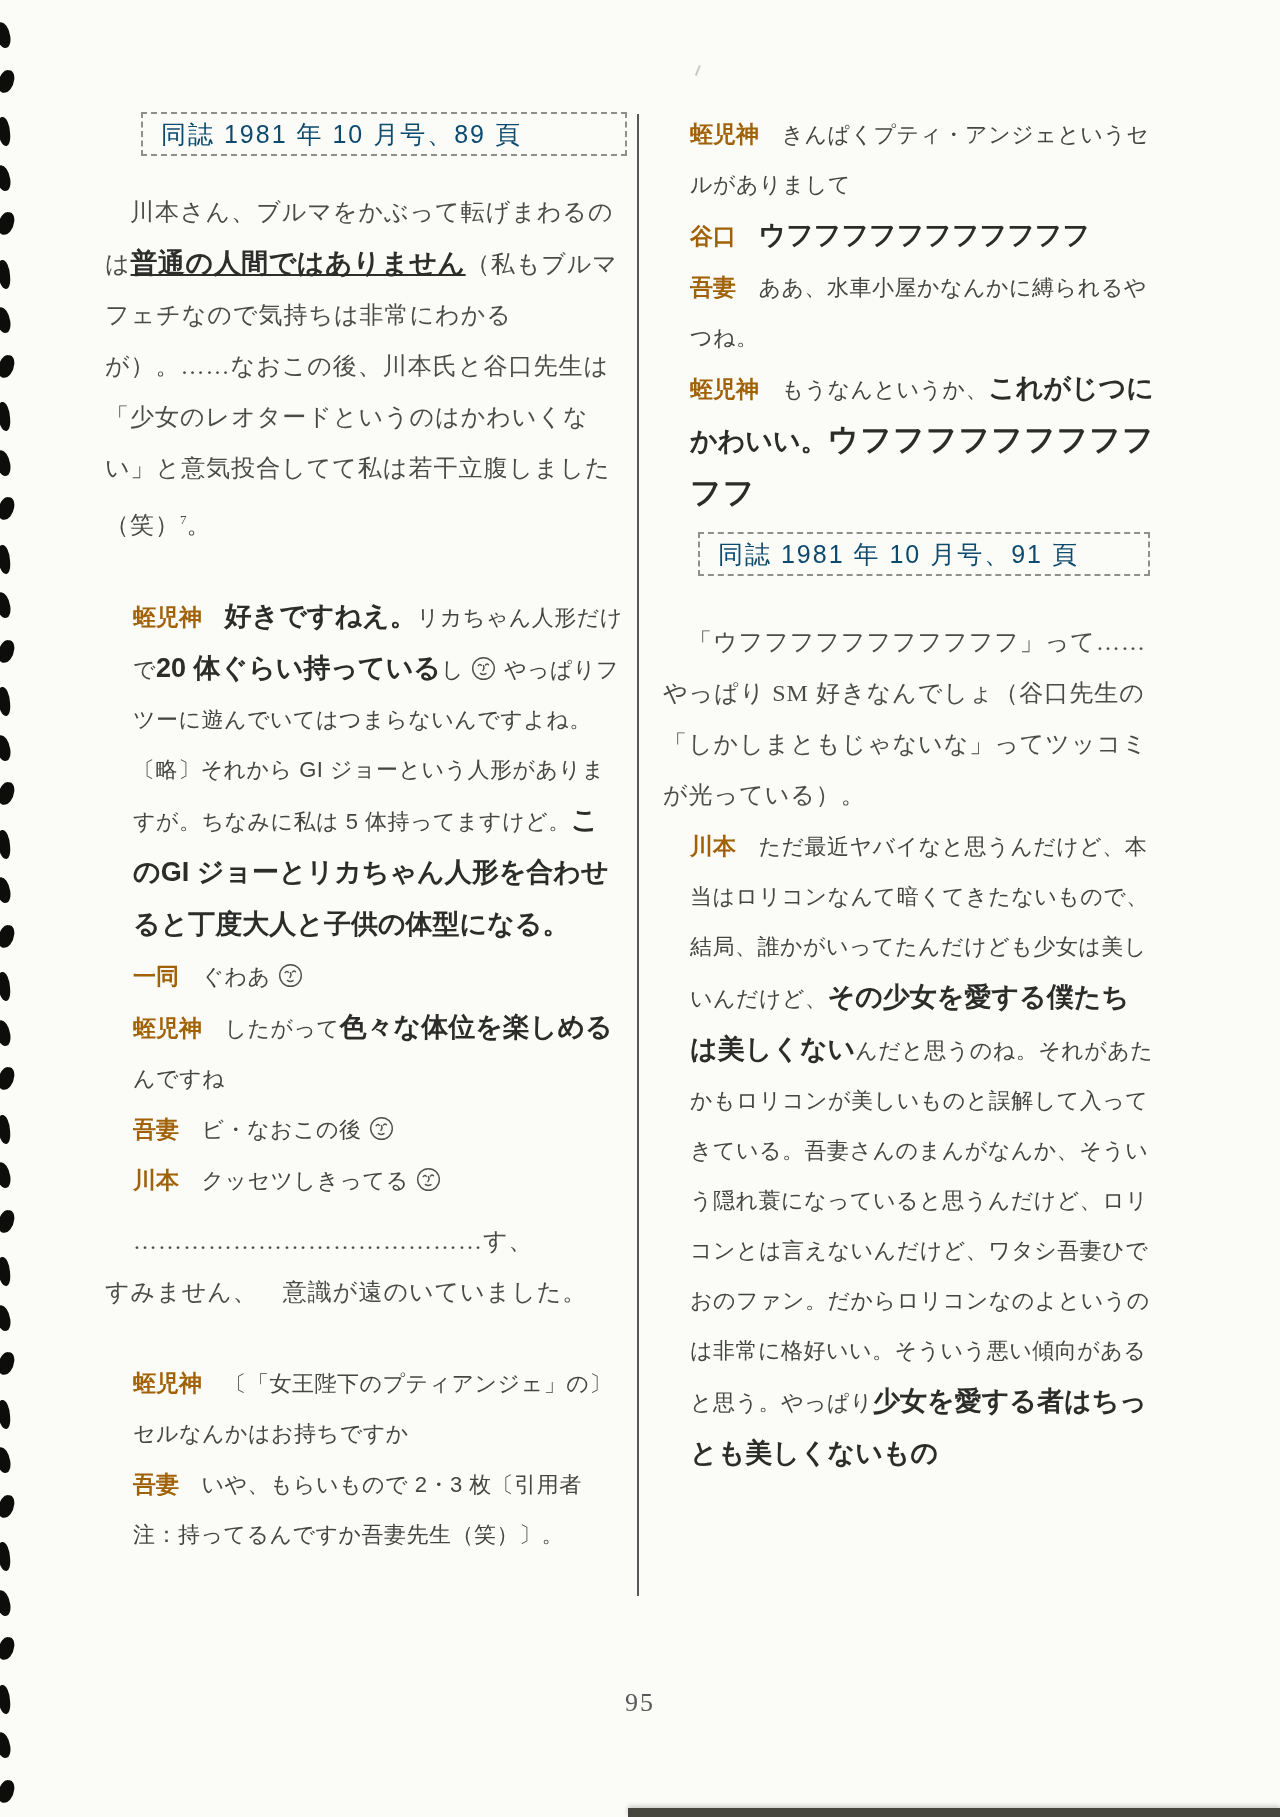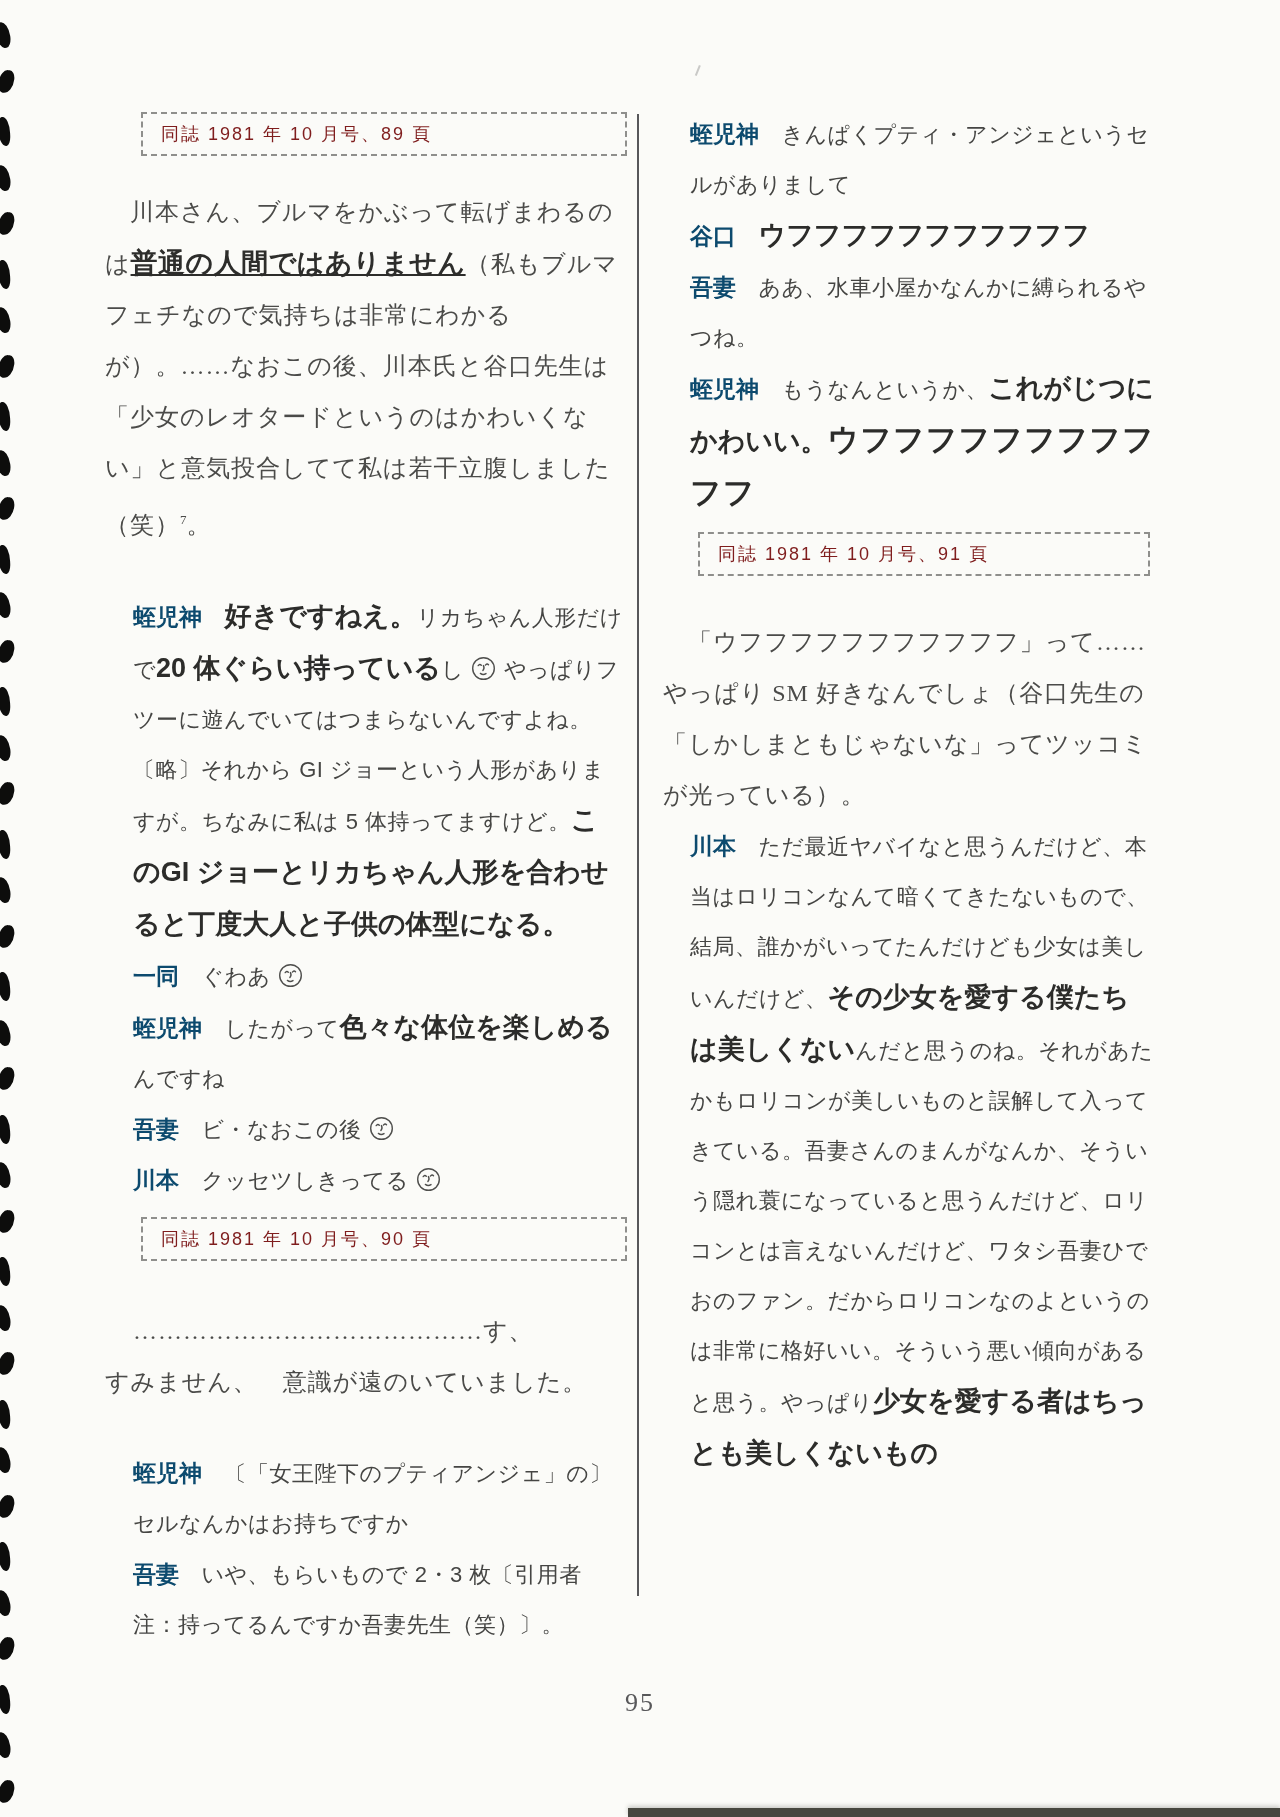--- a/index.html
+++ b/index.html
@@ -17,22 +17,22 @@
   .blob.v1{left:2px;width:15px;height:23px;border-radius:60% 40% 70% 35%;transform:rotate(6deg);}
   .blob.v2{left:1px;width:12px;height:29px;border-radius:45% 65% 40% 70%;transform:rotate(-3deg);}
   
   .col{position:absolute;color:#454543;}
   .col-left{left:105px;top:112px;width:520px;}
   .col-right{left:663px;top:110px;width:492px;}
   .divider{position:absolute;left:637px;top:114px;width:2px;height:1482px;background:#57575a;}
   
   .cite{
     border:2px dashed #8f8f8c;
-    font-size:18px;line-height:30px;letter-spacing:2px;
-    color:#7f1d1d;padding:5px 0 5px 18px;box-sizing:border-box;
+    font-size:25px;line-height:30px;letter-spacing:2px;
+    color:#0c4a6e;padding:5px 0 5px 18px;box-sizing:border-box;
     background:transparent;
   }
   .col-left .cite{width:486px;margin-left:36px;}
   .col-right .cite{width:452px;margin-left:35px;}
   .cite.gap-after-lg{margin-bottom:46px;}
   .cite.gap-after-md{margin-bottom:42px;}
   .cite.top{margin-bottom:32px;}
   
   .cmt{line-height:49px;margin:0 0 40px 0;}
   .cmt.tight{margin-bottom:0;}
@@ -41,21 +41,21 @@
   .dlg2{margin-bottom:0;}
   .indent1{text-indent:28px;}
   .utt{margin:0;}
   
   .rt{font-family:"Liberation Serif","DejaVu Serif",serif;font-size:24px;color:#4b4b49;letter-spacing:1px;}
   .rg{font-weight:700;font-size:27px;color:#2d2d2b;letter-spacing:.5px;text-decoration:underline;}
   .ru{font-family:"Liberation Serif","DejaVu Serif",serif;font-size:13px;vertical-align:9px;color:#4b4b49;}
   .rn{font-size:22px;letter-spacing:.5px;color:#454543;}
   .rb{font-weight:700;font-size:27px;color:#2c2c2a;}
   .rB{font-weight:700;font-size:31px;letter-spacing:1px;color:#2c2c2a;}
-  .rsp{font-weight:700;font-size:23px;color:#0c4a6e;}
+  .rsp{font-weight:700;font-size:23px;color:#a16207;}
   .rd{font-family:"Liberation Serif","DejaVu Serif",serif;font-size:24px;letter-spacing:1px;color:#4b4b49;}
   
   .face{display:inline-block;width:25px;height:25px;vertical-align:-4px;margin:0 3px;}
   
   .pageno{
     position:absolute;left:640px;top:1688px;transform:translateX(-50%);
     font-family:"Liberation Serif","DejaVu Serif",serif;
     font-size:26px;color:#58585a;letter-spacing:2px;
   }
   .scan-shadow{
@@ -148,21 +148,20 @@
       <div class="utt"><span class="rsp">川本</span><span class="rn">　クッセツしきってる</span>
   <span class="face"><svg width="25" height="25" viewBox="0 0 25 25" fill="none" stroke="#4f4f4d" stroke-width="1.4" stroke-linecap="round">
             <circle cx="12.5" cy="12.5" r="10.8"></circle>
             <path d="M7.2 9.6 q1.6 -1.9 3.1 -0.4"></path>
             <path d="M14.4 9.1 q1.6 -1.9 3.1 -0.4"></path>
             <path d="M12.4 9.6 q1.5 2.7 -0.5 4.8"></path>
             <path d="M9.4 17.4 q2.7 2.1 5.6 0.2"></path>
           </svg></span>
 </div>
     </div>
-  <div class="cite gap-after-lg">同誌 1981 年 10 月号、90 頁</div>
   <p class="cmt indent1"><span class="rd">……………………………………す、</span><br><span class="rt">すみません、　意識が遠のいていました。</span></p>
   <div class="dlg dlg2">
       <div class="utt"><span class="rsp">蛭児神</span><span class="rn">　〔「女王陛下のプティアンジェ」の〕セルなんかはお持ちですか</span></div>
       <div class="utt"><span class="rsp">吾妻</span><span class="rn">　いや、もらいもので 2・3 枚〔引用者注：持ってるんですか吾妻先生（笑）〕。</span></div>
     </div>
 </div>
 
 <div class="col col-right">
   <div class="dlg">
       <div class="utt"><span class="rsp">蛭児神</span><span class="rn">　きんぱくプティ・アンジェというセルがありまして</span></div>

